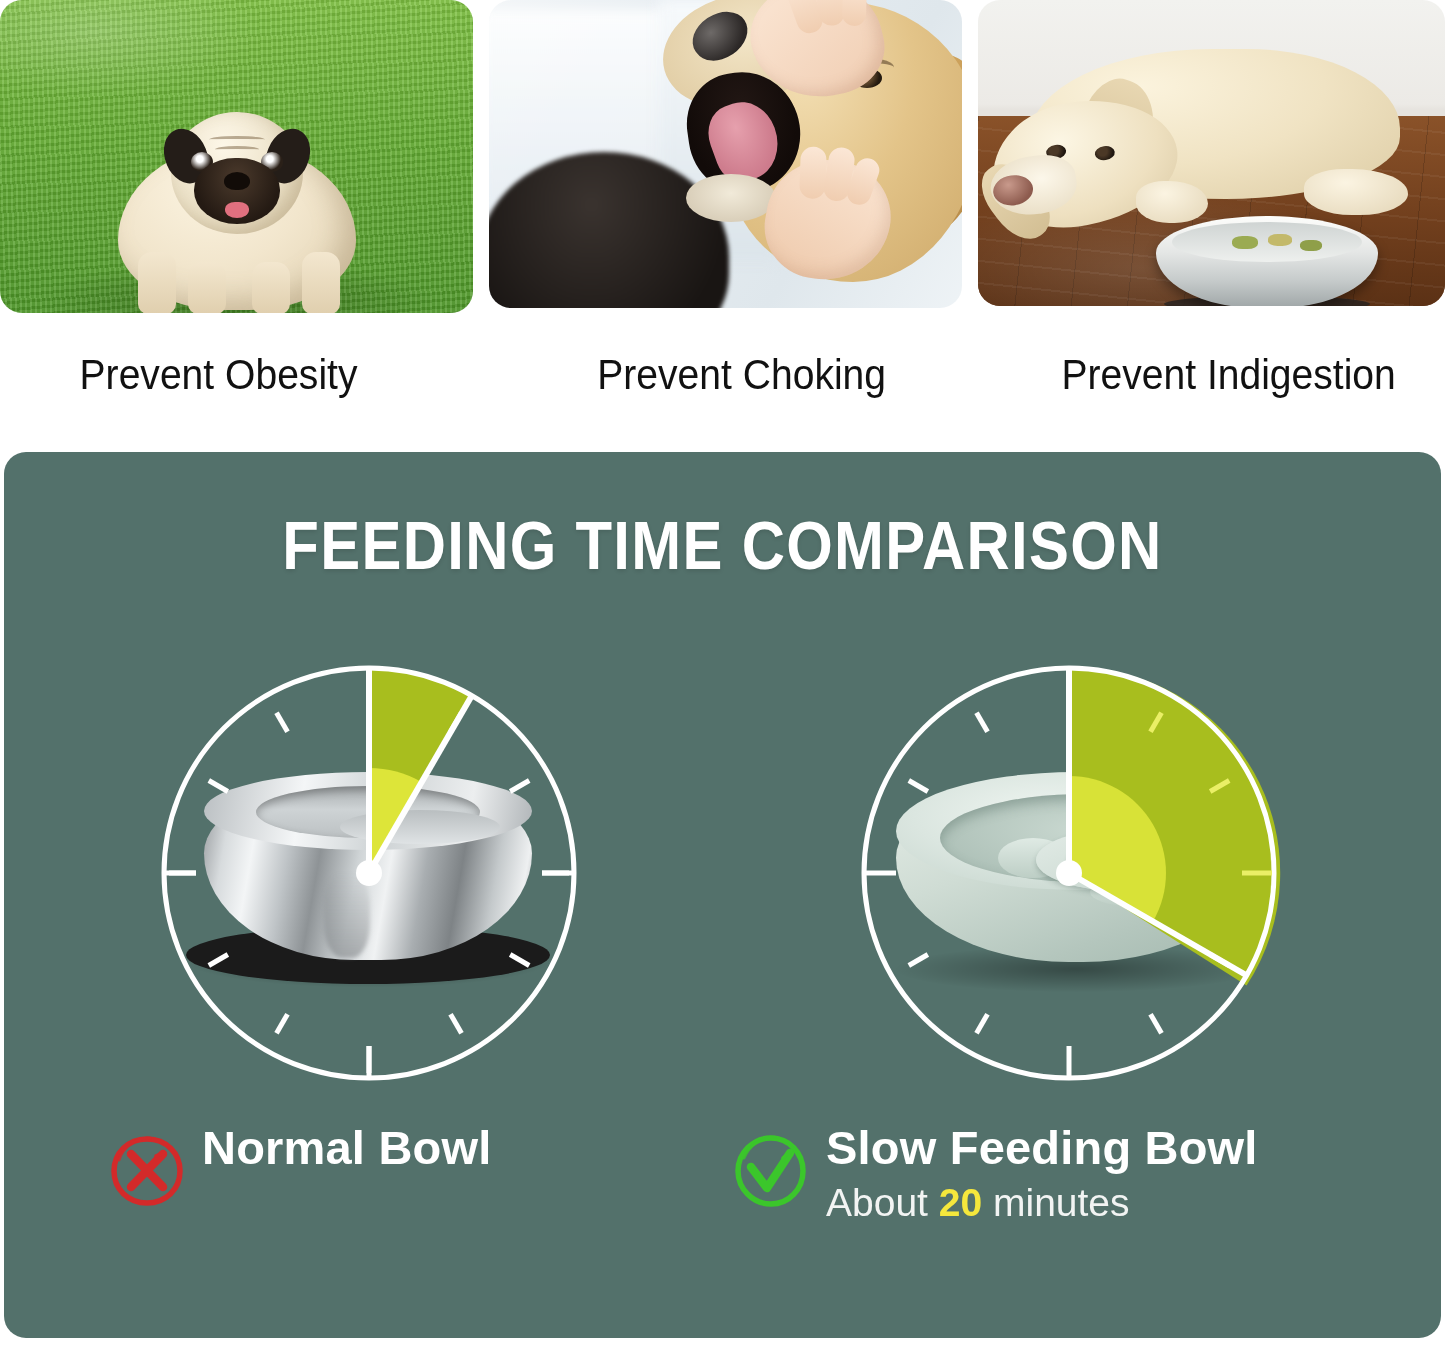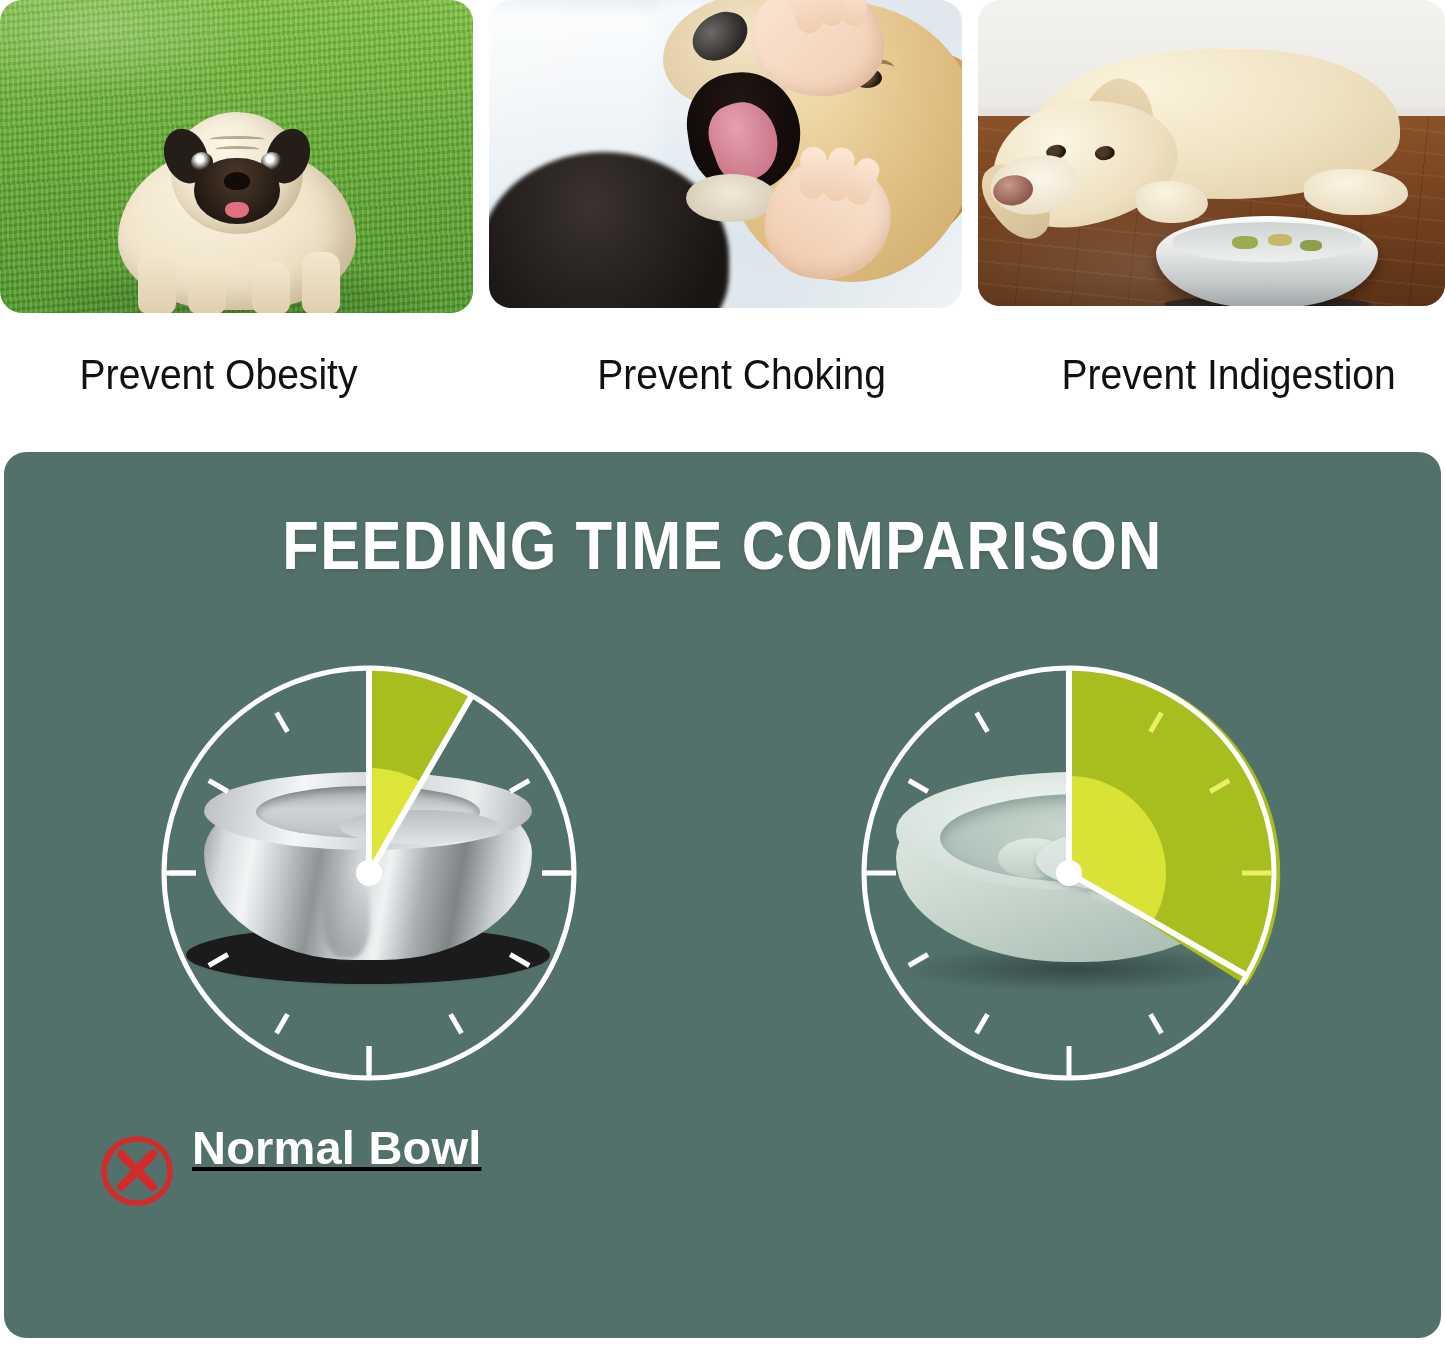--- a/index.html
+++ b/index.html
@@ -316,21 +316,21 @@
   .fb-spiral.s2 { left:128px; top:44px; width:124px; height:44px; background:linear-gradient(160deg,#dbe6e0,#b7c9c0); }
   .fb-spiral.s3 { left:156px; top:52px; width:68px; height:28px; background:linear-gradient(160deg,#e7efe9,#c5d5cc); }
   .fb-lobe { position:absolute; border-radius:50%; background:linear-gradient(#dfeae4,#bdcec5); }
   .fb-lobe.l1{ left:58px; top:44px; width:70px; height:40px; }
   .fb-lobe.l2{ left:254px; top:42px; width:70px; height:42px; }
   .fb-lobe.l3{ left:150px; top:84px; width:84px; height:28px; }
 
   
   .legend { position:absolute; left:0; top:668px; width:1437px; height:160px; }
   .legend-item { position:absolute; top:0; display:flex; align-items:flex-start; }
-  .legend-item.left  { left:96px;text-decoration:underline; }
+  .legend-item.left  { left:106px; }
   .legend-item.right { left:730px; }
   .badge { width:74px; height:74px; flex:0 0 auto; margin-top:14px; }
   .legend-text { margin-left:18px; }
   .legend-title {
     color:#ffffff; font-size:47px; font-weight:700;
     line-height:56px; letter-spacing:.2px;
     font-family:"Liberation Sans", sans-serif;
     white-space:nowrap;
   }
   .legend-sub {
@@ -586,14 +586,26 @@
         <path d="M9 26 C13 13 25 4 40 4" fill="none" stroke="#D32A2A" stroke-width="3" stroke-linecap="round" opacity=".8"></path>
         <path d="M21 20 L53 53" fill="none" stroke="#D32A2A" stroke-width="8.5" stroke-linecap="round"></path>
         <path d="M53 20 L21 53" fill="none" stroke="#D32A2A" stroke-width="8.5" stroke-linecap="round"></path>
         <path d="M46 22 L54 19" fill="none" stroke="#D32A2A" stroke-width="3.5" stroke-linecap="round"></path>
       </svg>
       <div class="legend-text">
         <div class="legend-title">Normal Bowl</div>
       </div>
     </div>
 
+    <div class="legend-item right">
+      <svg class="badge" viewBox="0 0 74 74">
+        <path d="M37 4 C55 4 69 19 69 37 C69 55 55 70 37 70 C19 70 4 55 4 37 C4 19 19 4 37 4" fill="none" stroke="#3BC62B" stroke-width="5.5" stroke-linecap="round"></path>
+        <path d="M10 24 C15 12 26 3 41 3" fill="none" stroke="#3BC62B" stroke-width="3" stroke-linecap="round" opacity=".8"></path>
+        <path d="M17 33 L33 54 L56 19" fill="none" stroke="#3BC62B" stroke-width="8.5" stroke-linecap="round" stroke-linejoin="round"></path>
+        <path d="M49 24 L57 17" fill="none" stroke="#3BC62B" stroke-width="3.5" stroke-linecap="round"></path>
+      </svg>
+      <div class="legend-text">
+        <div class="legend-title">Slow Feeding Bowl</div>
+        <div class="legend-sub"><span>About </span><span class="num">20</span><span> minutes</span></div>
+      </div>
+    </div>
   </div>
 </div>
 
 </body></html>

